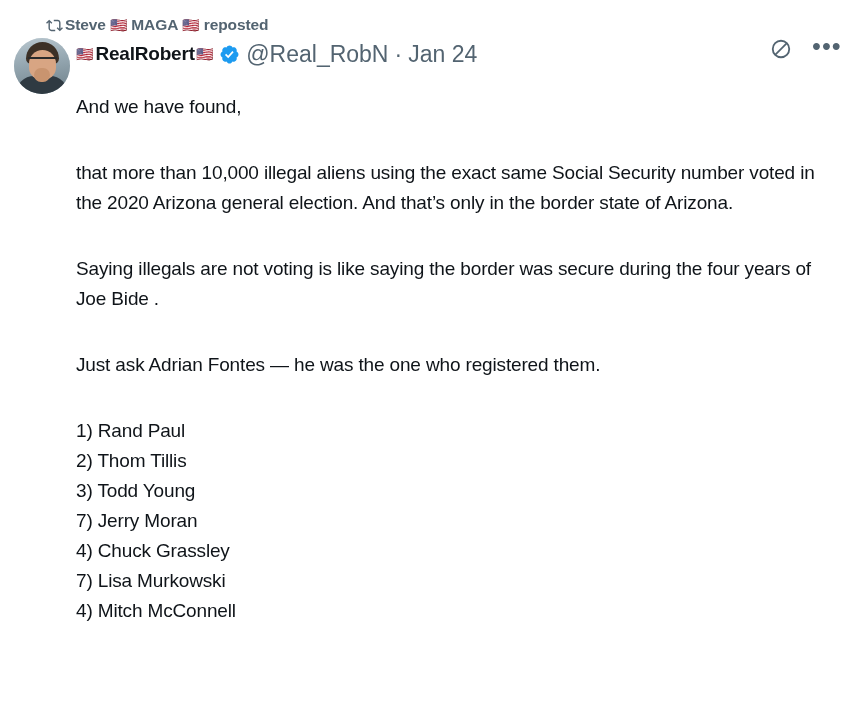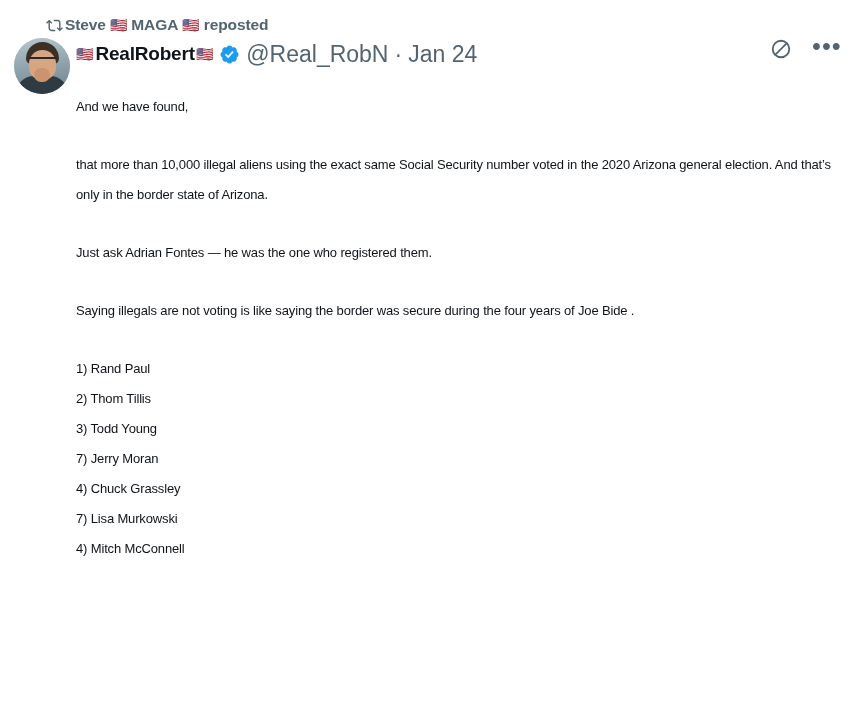--- a/index.html
+++ b/index.html
@@ -171,33 +171,33 @@
     font-size: 24px;
     line-height: 10px;
     color: #536471;
     letter-spacing: 1.5px;
     font-weight: bold;
     padding-bottom: 6px;
   }
 
   
   .tweet-body {
-    font-size: 13px;
+    font-size: 19px;
     line-height: 30px;
     color: #0f1419;
     letter-spacing: -0.15px;
     padding-left: 62px;
     padding-right: 4px;
     margin-top: -2px;
   }
   .tweet-body p {
     margin: 0;
   }
   .tweet-body p.gap {
-    margin-top: 28px;
+    margin-top: 36px;
   }
   .list-line {
     margin: 0;
   }
 </style>
 </head>
 <body>
 
 <div class="post">
 
@@ -248,22 +248,22 @@
         <circle cx="12" cy="12" r="9"></circle>
         <line x1="5.6" y1="18.4" x2="18.4" y2="5.6"></line>
       </svg>
     </span>
     <span class="more-dots">•••</span>
   </div>
 
   <div class="tweet-body">
     <p>And we have found,</p>
     <p class="gap">that more than 10,000 illegal aliens using the exact same Social Security number voted in the 2020 Arizona general election. And that’s only in the border state of Arizona.</p>
+    <p class="gap">Saying illegals are not voting is like saying the border was secure during the four years of Joe Bide .</p>
     <p class="gap">Just ask Adrian Fontes — he was the one who registered them.</p>
-    <p class="gap">Saying illegals are not voting is like saying the border was secure during the four years of Joe Bide .</p>
     <p class="gap list-line">1) Rand Paul</p>
     <p class="list-line">2) Thom Tillis</p>
     <p class="list-line">3) Todd Young</p>
     <p class="list-line">7) Jerry Moran</p>
     <p class="list-line">4) Chuck Grassley</p>
     <p class="list-line">7) Lisa Murkowski</p>
     <p class="list-line">4) Mitch McConnell</p>
   </div>
 
 </div>

